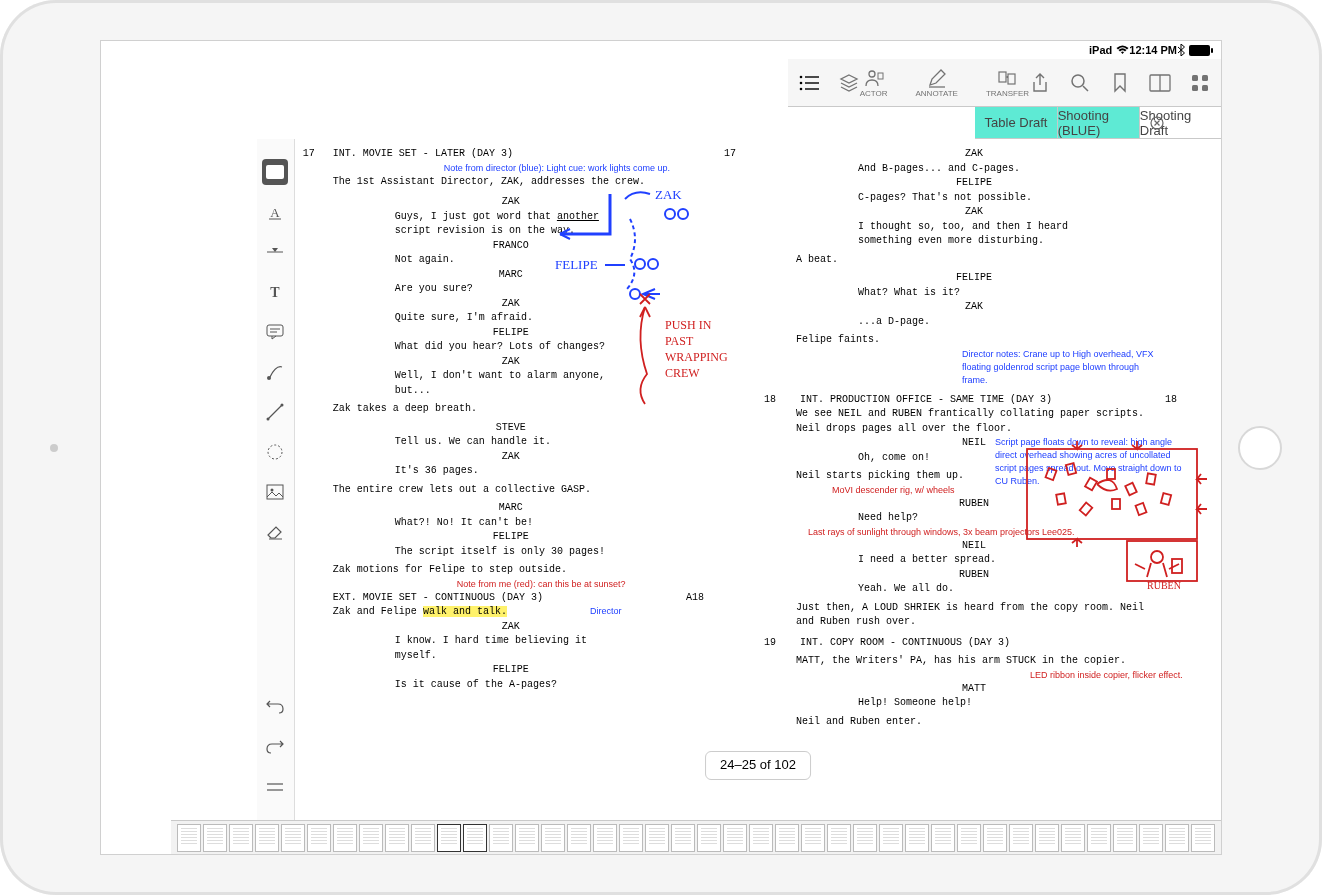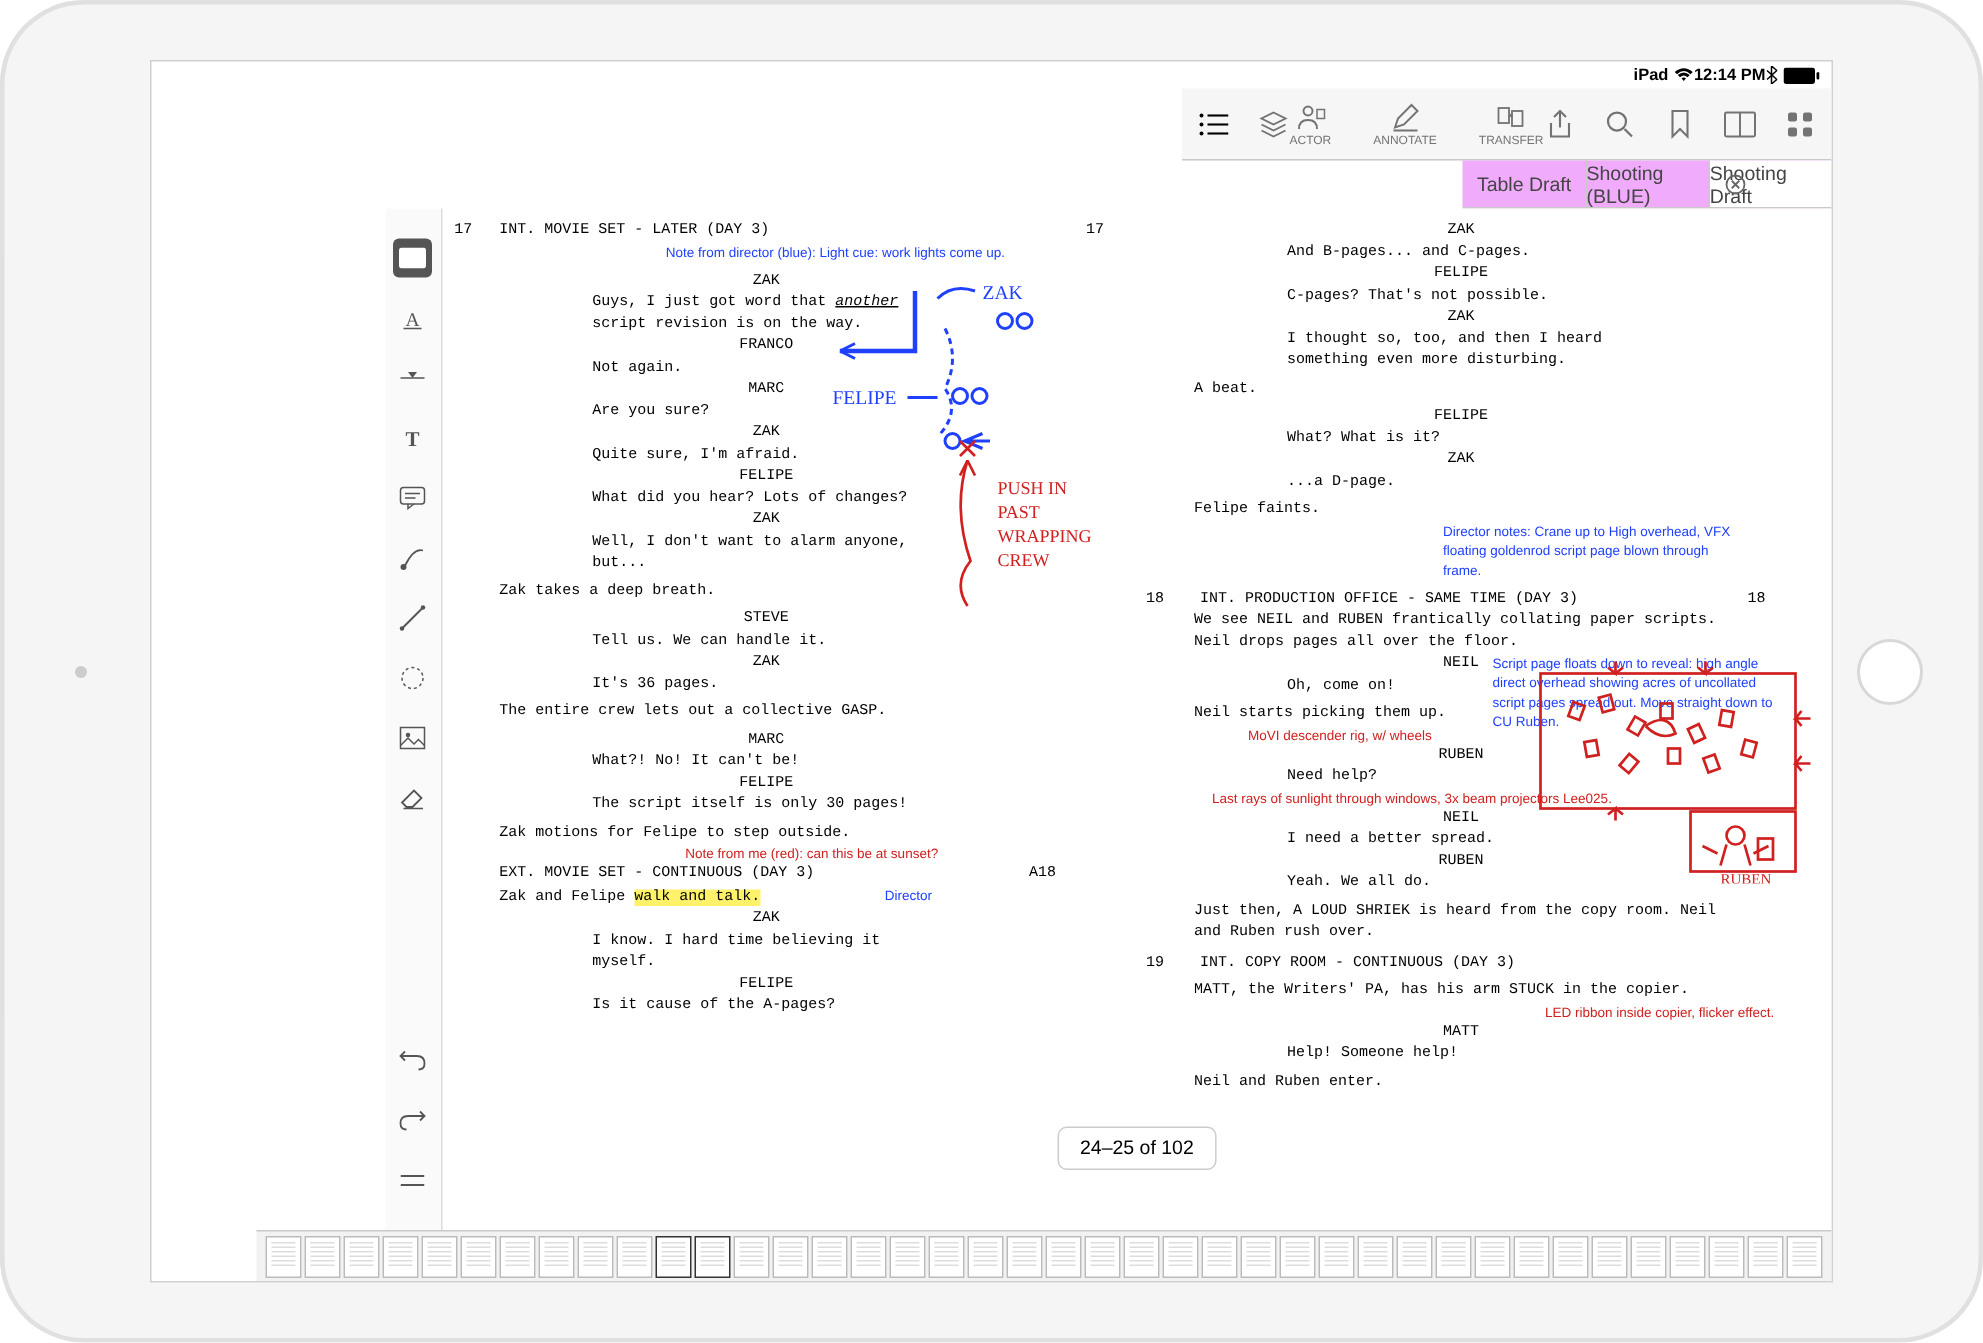--- a/index.html
+++ b/index.html
@@ -50,21 +50,21 @@
 .toolbar-left { flex: 1; }
 .toolbar-center { display: flex; gap: 28px; align-items: flex-start; justify-content: center; flex: 1; }
 .toolbar-right { flex: 1; justify-content: flex-end; }
 .toolbar-icon { width: 22px; height: 22px; color: #737373; display: flex; align-items: center; justify-content: center; cursor: pointer; }
 .center-item { display: flex; flex-direction: column; align-items: center; color: #737373; font-size: 8px; cursor: pointer; }
 .center-item svg { width: 20px; height: 20px; margin-bottom: 1px; }
 
 
 .tabs {
   height: 32px; display: flex; border-bottom: 1px solid #c9c9c9;
-  background: #f0abfc;
+  background: #5eead4;
 }
 .tab {
   flex: 1; display: flex; align-items: center; justify-content: center;
   font-size: 13px; color: #444; border-right: 1px solid #c9c9c9;
   cursor: pointer; position: relative;
 }
 .tab:last-child { border-right: none; }
 .tab.active { background: #fff; font-weight: 500; }
 .tab-close { position: absolute; left: 10px; display: flex; align-items: center; }
 
@@ -94,21 +94,21 @@
   flex: 1; padding: 8px 14px 8px 6px; position: relative;
 }
 .page-num-col { position: absolute; left: 8px; font-size: 10px; }
 .slug { margin-left: 32px; }
 .char { text-align: center; margin-left: 120px; width: 180px; }
 .dialogue { margin-left: 94px; width: 240px; }
 .action { margin-left: 32px; max-width: 370px; }
 .note-blue { color: #2040ff; font-family: Arial, sans-serif; font-size: 9px; padding-left: 13px; }
 .note-red { color: #d02020; font-family: Arial, sans-serif; font-size: 9px; padding-left: 36px; }
 .highlight { background: #fff26b; }
-.underline { text-decoration: underline; font-style: italic; }
+.underline { text-decoration: underline; }
 .page-num-right { position: absolute; right: 22px; }
 
 .handwriting { position: absolute; pointer-events: none; }
 
 
 .page-indicator {
   position: absolute; bottom: 40px; left: 50%; transform: translateX(-50%);
   background: rgba(255,255,255,0.96); border: 1px solid #ccc; border-radius: 6px;
   padding: 4px 14px; font-size: 13px; color: #000000;
   font-family: -apple-system, sans-serif;
@@ -337,20 +337,21 @@
           </div>
       </div>
 
       <div class="script-pages">
 
         <div class="page">
           <span class="page-num-col" style="top:8px">17</span>
           <span class="page-num-right" style="top:8px">17</span>
           <div class="slug">INT. MOVIE SET - LATER (DAY 3)</div>
           <div class="note-blue" style="margin-left:130px">Note from director (blue): Light cue: work lights come up.</div>
+          <div class="action">The 1st Assistant Director, ZAK, addresses the crew.</div>
           <div style="height:6px"></div>
           <div class="char">ZAK</div>
           <div class="dialogue"><span>Guys, I just got word that </span><span class="underline">another</span></div>
           <div class="dialogue">script revision is on the way.</div>
           <div class="char">FRANCO</div>
           <div class="dialogue">Not again.</div>
           <div class="char">MARC</div>
           <div class="dialogue">Are you sure?</div>
           <div class="char">ZAK</div>
           <div class="dialogue">Quite sure, I'm afraid.</div>

